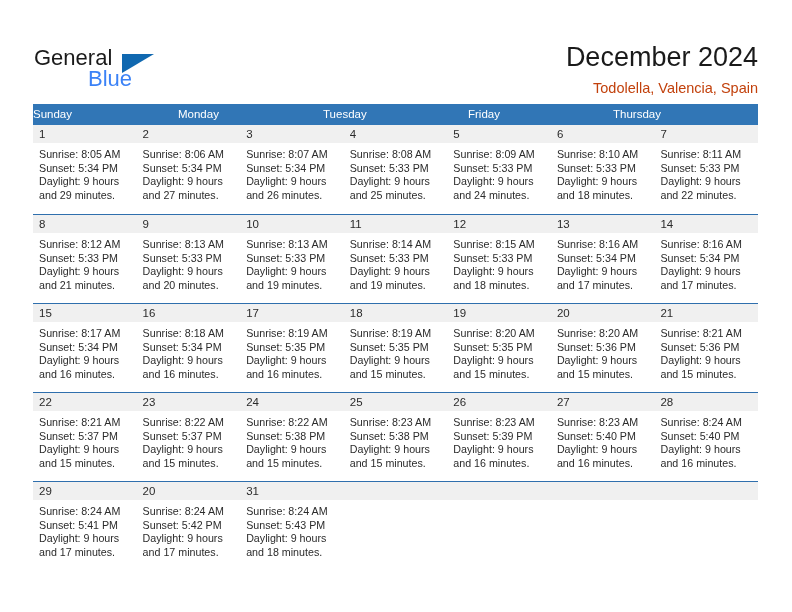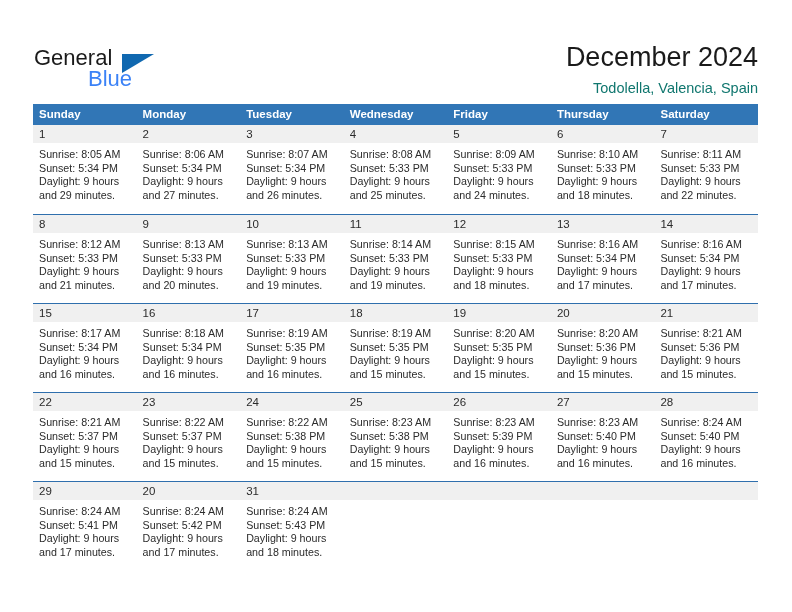--- a/index.html
+++ b/index.html
@@ -76,21 +76,21 @@
   .cal-title {
     font-size: 27px;
     color: #1a1a1a;
     line-height: 32px;
     white-space: nowrap;
     font-weight: normal;
     margin: 0;
   }
   .cal-subtitle {
     font-size: 14.5px;
-    color: #0f766e;
+    color: #c2410c;
     line-height: 20px;
     margin-top: 5px;
     white-space: nowrap;
   }
 
   
   .calendar {
     position: absolute;
     left: 33px;
     top: 104px;
@@ -100,25 +100,24 @@
   .weekday-row {
     display: flex;
     background: #3176b6;
     height: 21px;
   }
   .weekday {
     flex: 1 1 0;
     color: #ffffff;
     font-size: 11.5px;
     line-height: 21px;
-    padding-left: 6px;
+    padding-left: 0;
     box-sizing: border-box;
     white-space: nowrap;
     overflow: hidden;
-    font-weight: bold;
   }
 
   .week-row {
     border-top: 1.6px solid #2f6fad;
     display: flex;
     height: 89px;
     box-sizing: border-box;
   }
   .week-row.first {
     border-top: none;
@@ -175,24 +174,22 @@
       <div class="cal-subtitle">Todolella, Valencia, Spain</div>
     </div>
 
   </div>
 
   <div class="calendar">
     <div class="weekday-row">
         <div class="weekday">Sunday</div>
         <div class="weekday">Monday</div>
         <div class="weekday">Tuesday</div>
-        <div class="weekday">Wednesday</div>
         <div class="weekday">Friday</div>
         <div class="weekday">Thursday</div>
-        <div class="weekday">Saturday</div>
       </div>
     <div id="weeks-container">
         <div class="week-row first">
           <div class="day-cell">
             <div class="day-number-band">
               <span class="day-number">1</span>
             </div>
             <div class="day-body">
               <div class="day-line">Sunrise: 8:05 AM</div>
               <div class="day-line">Sunset: 5:34 PM</div>

